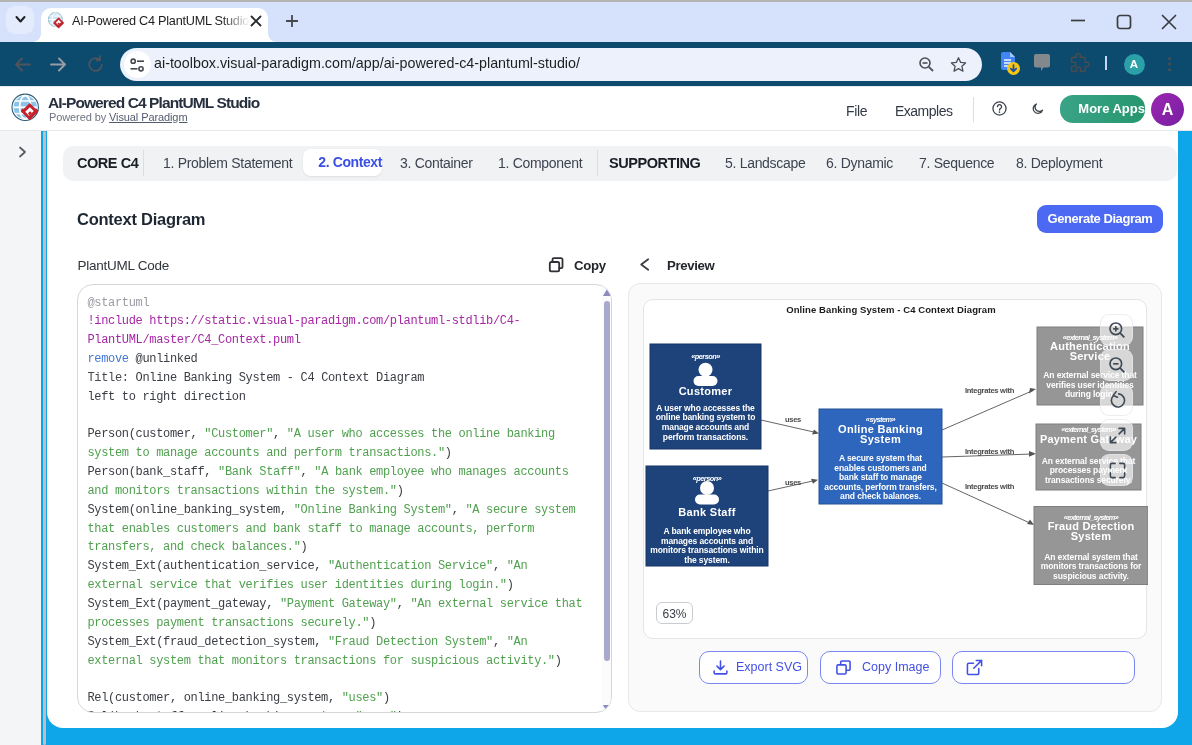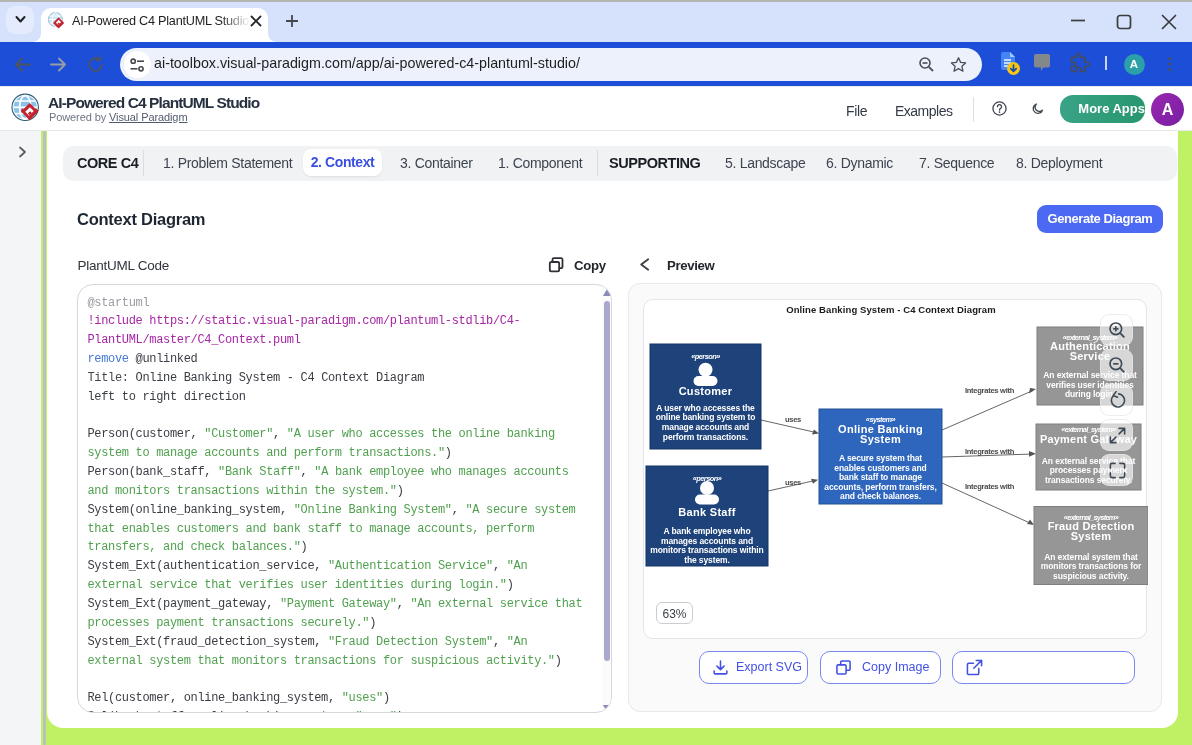--- a/index.html
+++ b/index.html
@@ -9,49 +9,49 @@
 
 
 #topline { left:0; top:0; width:1192px; height:1.5px; background:#b5b5b2; }
 #tabstrip { left:0; top:1.5px; width:1192px; height:40.5px; background:#d6e2fb; }
 #tabsearch { left:6px; top:4px; width:28px; height:28px; border-radius:9px; background:#e3ebfd; }
 #activetab { left:41px; top:6px; width:227px; height:34px; background:#fff; border-radius:10px 10px 0 0; }
 #tabtitle { left:31px; top:6px; width:180px; height:20px; font-size:12.7px; letter-spacing:-0.25px; color:#1d1e20; white-space:nowrap; overflow:hidden;
   -webkit-mask-image:linear-gradient(90deg,#000 150px,transparent 178px); }
 #newtab { left:286px; top:13px; width:12px; height:12px; }
 
-#toolbar { left:0; top:42px; width:1192px; height:45px; background:#1d4ed8; border-bottom:1px solid #e8eaed; }
+#toolbar { left:0; top:42px; width:1192px; height:45px; background:#0c4a6e; border-bottom:1px solid #e8eaed; }
 #omnibox { left:120px; top:6px; width:862px; height:33px; background:#edf1fb; border-radius:17px; }
 #sitechip { left:4px; top:3px; width:27px; height:27px; background:#fff; border-radius:50%; }
 #urltext { left:34px; top:7px; font-size:14.3px; color:#1e1f21; letter-spacing:0; }
 
 
 #appheader { left:0; top:88px; width:1192px; height:43px; background:#fff; border-bottom:1px solid #e7e8ea; }
 #apptitle { left:48px; top:6px; font-size:15.5px; font-weight:bold; color:#27303f; letter-spacing:-0.9px; }
 #appsub { left:49px; top:22.5px; font-size:11px; color:#6d7482; letter-spacing:-0.1px; }
 #appsub a { color:#525b6e; text-decoration:underline; }
 .hmenu { top:14.5px; font-size:14px; color:#333a46; font-weight:500; letter-spacing:-0.3px; }
 #hdivider { left:973px; top:9px; width:1px; height:25px; background:#dcdee1; }
 #moreapps { left:1060px; top:7px; width:85px; height:28px; border-radius:13px; background:linear-gradient(90deg,#3aa387,#27976e);
   color:#fff; font-size:13px; font-weight:bold; text-align:right; line-height:28px; }
 #uavatar { left:1151px; top:5px; width:33px; height:33px; border-radius:50%; background:linear-gradient(135deg,#9a27b0,#791fa2);
   color:#fff; font-size:16px; font-weight:bold; text-align:center; line-height:33px; }
 
 
-#page { left:0; top:131px; width:1192px; height:614px; background:#bef264; }
+#page { left:0; top:131px; width:1192px; height:614px; background:#0ea5e9; }
 #rail { left:0; top:0; width:41px; height:614px; background:#f4f5f7; }
 #railline { left:43px; top:0; width:3px; height:614px; background:#bcbec4; border-radius:2px; }
 #card { left:47px; top:0; width:1131px; height:597px; background:#fff; border-radius:0 0 16px 16px; }
 
 
 #tabnav { left:16px; top:15px; width:1114px; height:35px; background:#f1f2f4; border-radius:10px; }
 .tn { position:absolute; top:0; height:35px; line-height:35px; font-size:14px; color:#3d4450; white-space:nowrap; letter-spacing:-0.3px; }
 .tnb { font-weight:800; color:#191d24; font-size:14.5px; letter-spacing:-0.45px; }
 #tnactive { left:240px; top:2.5px; width:79px; height:27px; background:#fff; border-radius:8px; box-shadow:0 1px 2px rgba(0,0,0,0.08); }
-#tnactive span { display:block; text-align:center; line-height:27px; font-size:14px; font-weight:600; color:#3a50e0; letter-spacing:-0.4px; }
+#tnactive span { display:block; text-align:right; line-height:27px; font-size:14px; font-weight:600; color:#3a50e0; letter-spacing:-0.4px; }
 .tndiv { position:absolute; top:4px; width:1px; height:26px; background:#dcdde0; }
 
 
 #h1 { left:30px; top:79px; font-size:16.5px; font-weight:bold; color:#1e2631; letter-spacing:-0.25px; }
 #genbtn { left:990px; top:73.5px; width:126px; height:28.5px; background:#4b69f2; border-radius:9px;
   color:#fff; font-size:13px; font-weight:bold; letter-spacing:-0.45px; text-align:center; line-height:28.5px; }
 
 
 #codelabel { left:30.5px; top:127px; font-size:13.5px; color:#30343b; font-weight:500; letter-spacing:-0.25px; }
 #copybtn { left:501px; top:126px; }

